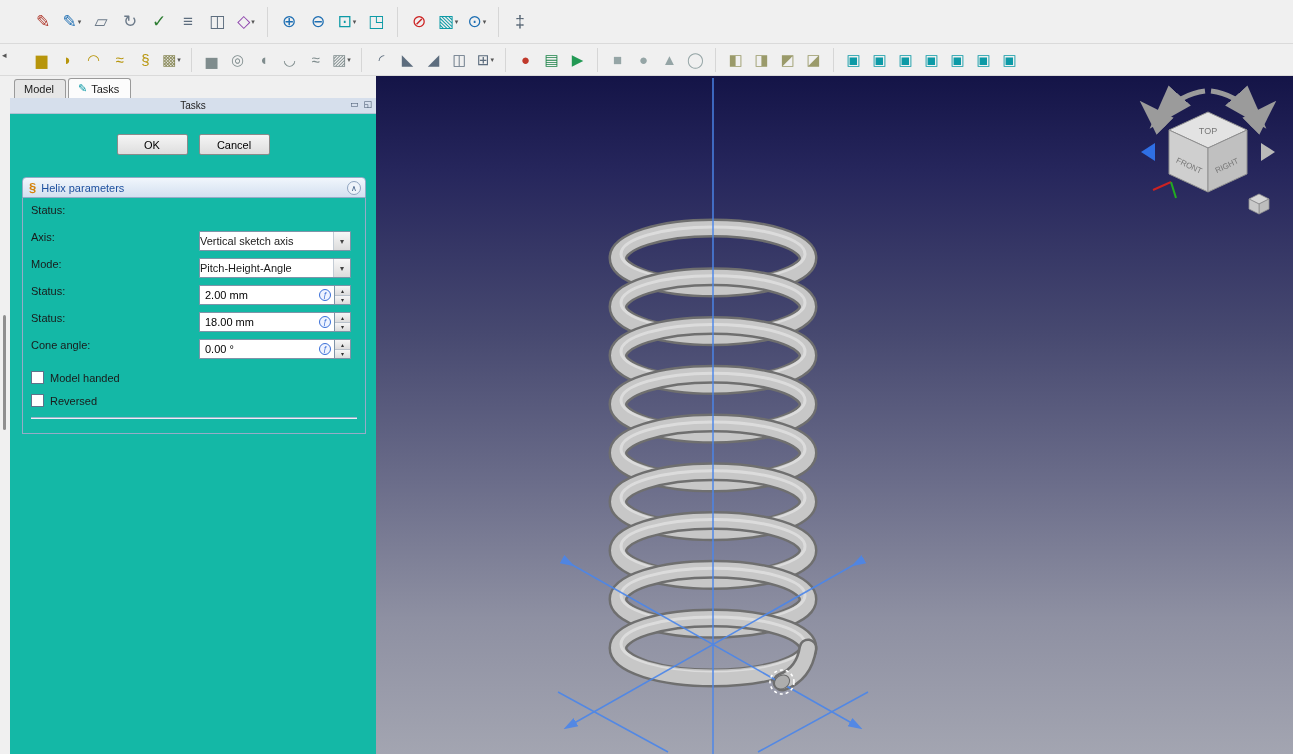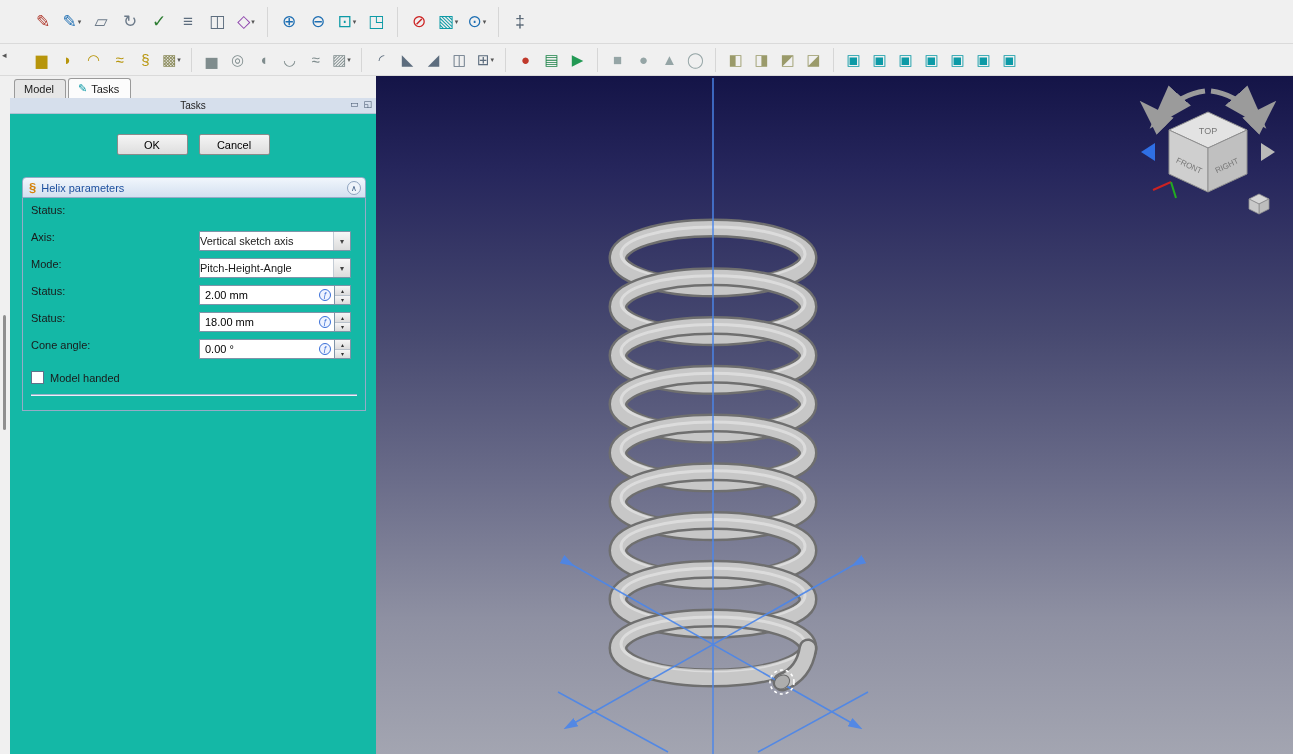--- a/index.html
+++ b/index.html
@@ -337,20 +337,24 @@
               <span class="fx">ƒ</span>
               <div class="spinbtns">
                 <div>▴</div>
                 <div>▾</div>
               </div>
             </div>
           </div>
           <div class="cbrow">
             <span class="cb" data-checked="false"></span>
             <span>Model handed</span>
+          </div>
+          <div class="cbrow">
+            <span class="cb" data-checked="false"></span>
+            <span>Reversed</span>
           </div>
           <div class="divider"></div>
         </div>
       </div>
     </div>
   </div>
 
   <div class="viewport">
     <svg class="scene" viewBox="0 0 917 678" preserveAspectRatio="none">
       <defs>

